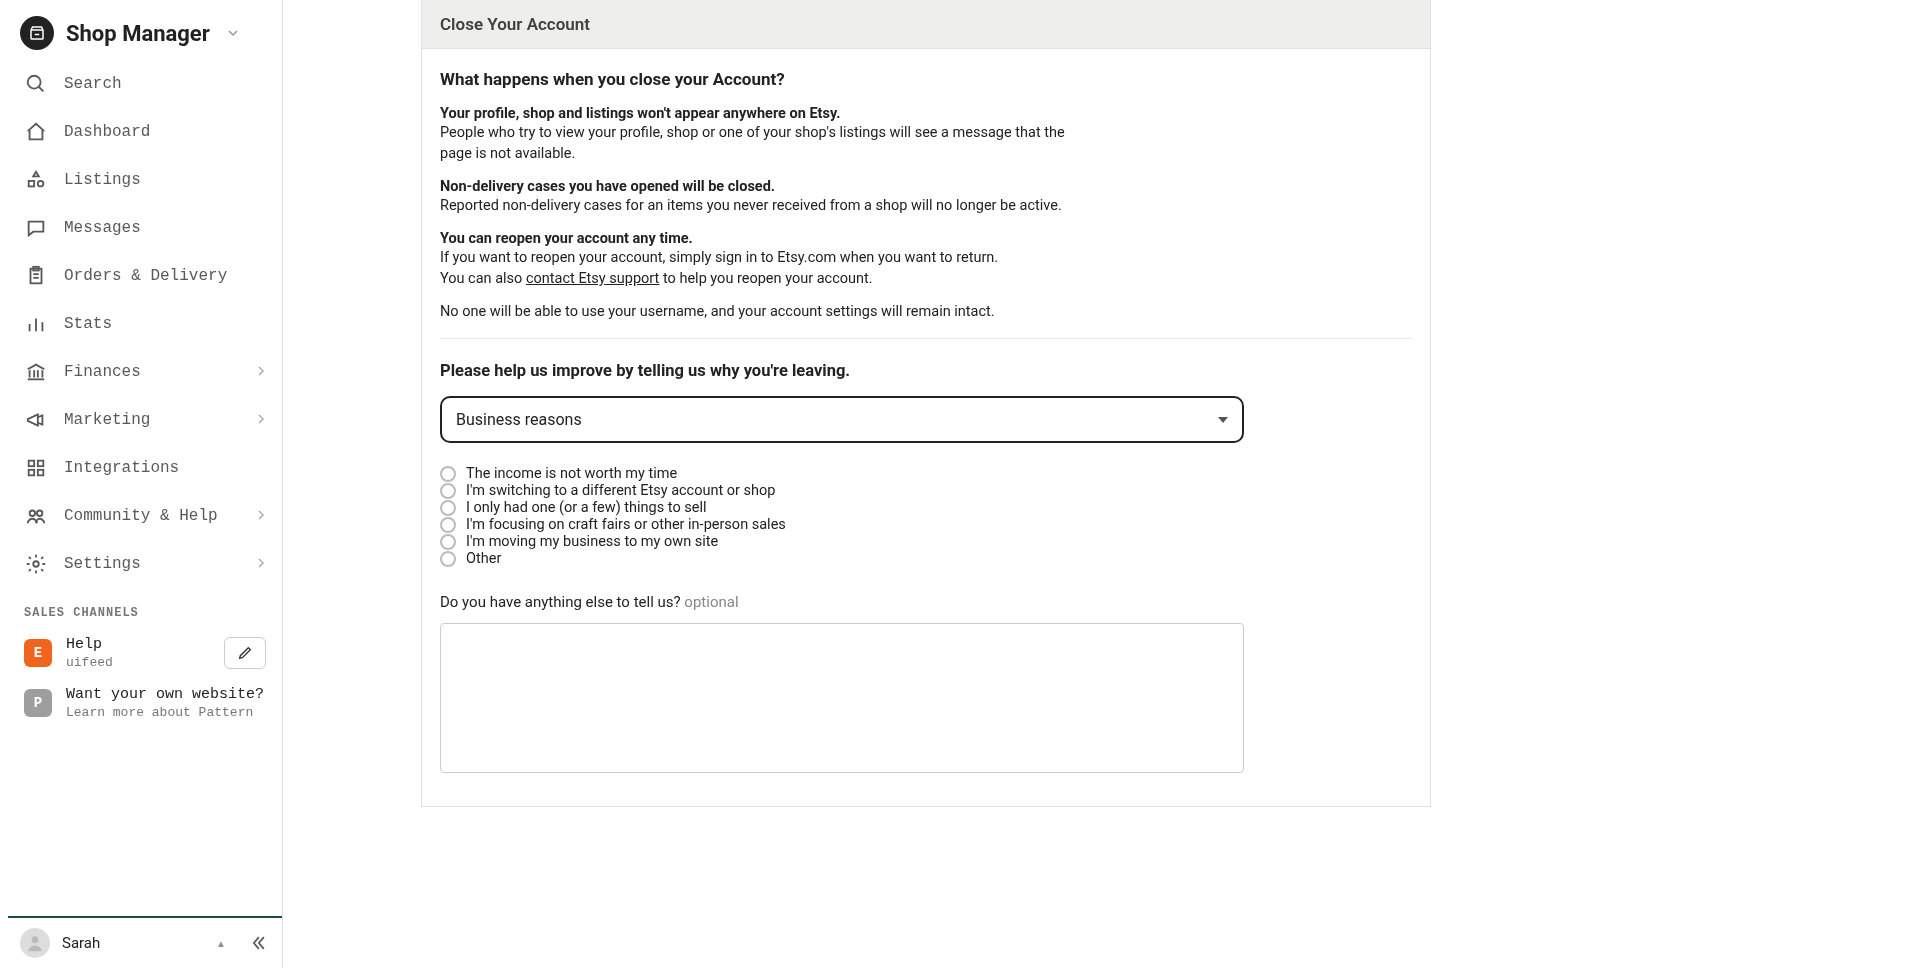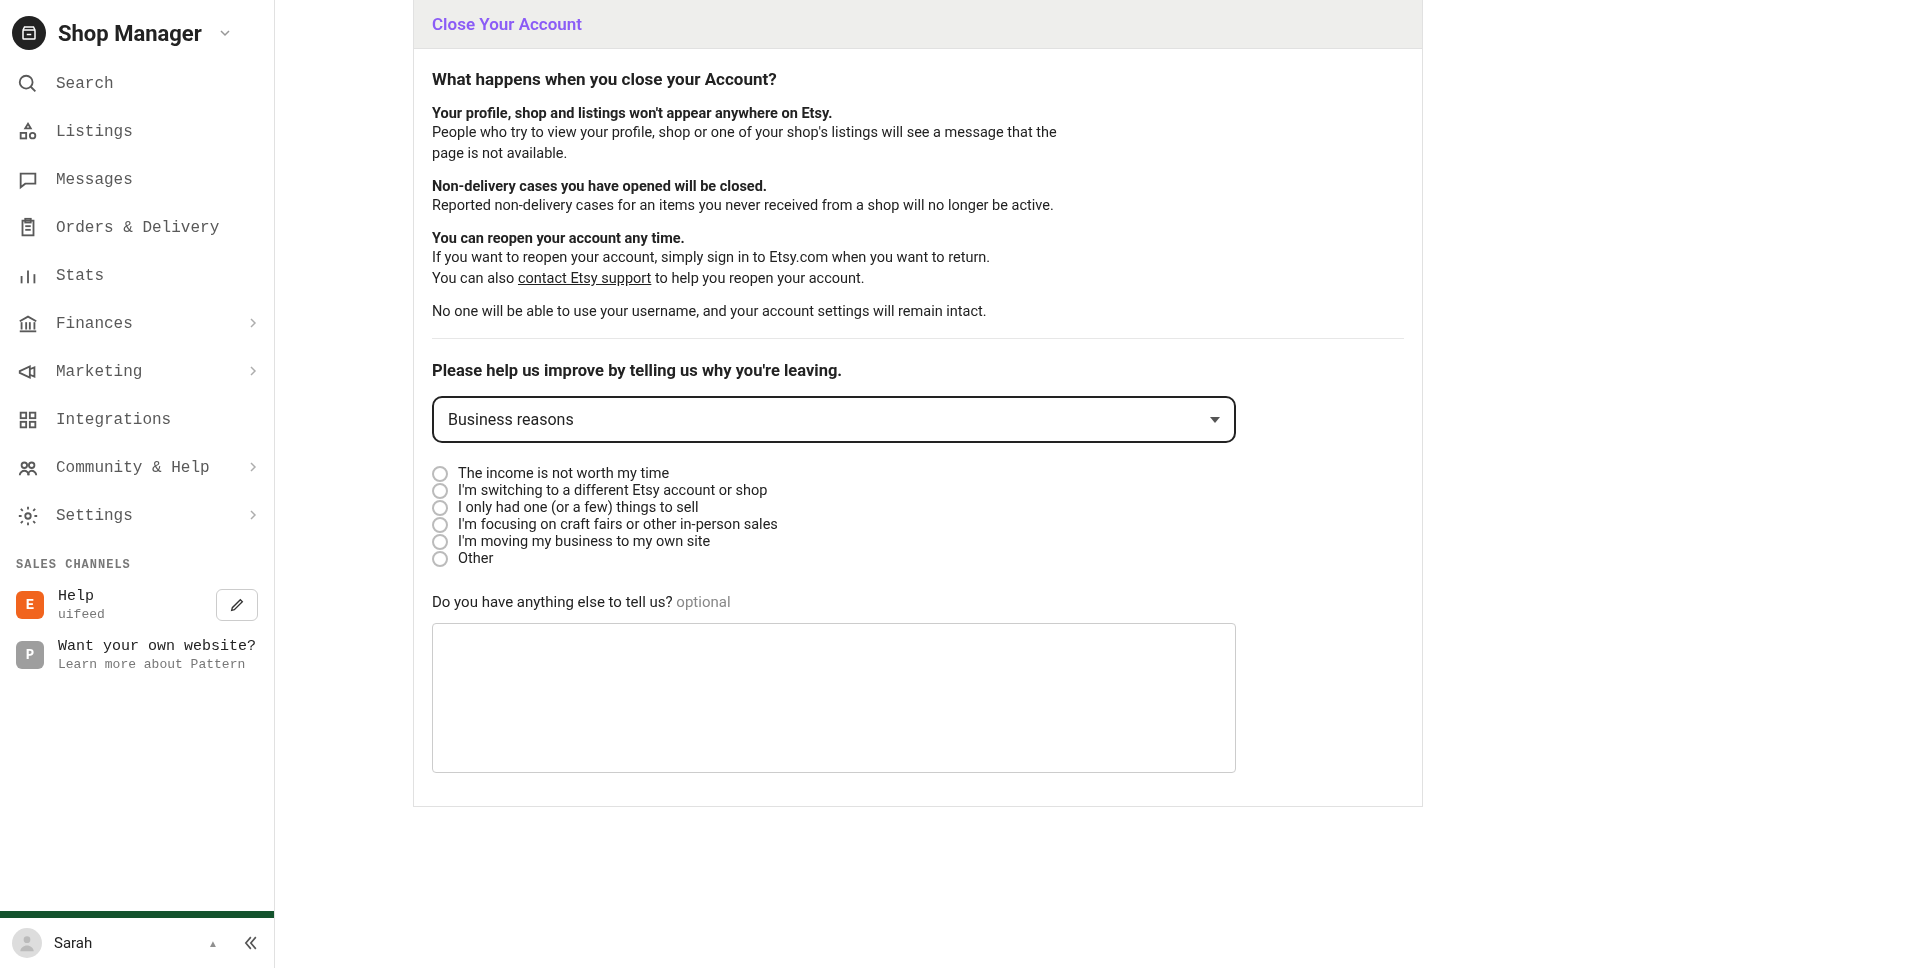--- a/index.html
+++ b/index.html
@@ -10,20 +10,21 @@
     font-size: 14px;
   }
   .layout { display: flex; width: 100%; height: 100vh; }
   
   .sidebar {
     width: 275px;
     border-right: 1px solid #e1e1e1;
     display: flex;
     flex-direction: column;
     flex-shrink: 0;
+    margin-left: 8px;
   }
   .sidebar-header {
     display: flex;
     align-items: center;
     padding: 16px 12px 10px 12px;
     gap: 12px;
   }
   .brand-badge {
     width: 34px; height: 34px;
     border-radius: 50%;
@@ -75,21 +76,21 @@
   .channel-text .primary { font-size: 15px; color: #222; }
   .channel-text .secondary { font-size: 13px; color: #777; margin-top: 2px; }
   .edit-btn {
     width: 42px; height: 32px;
     border: 1px solid #ccc;
     border-radius: 6px;
     display: flex; align-items: center; justify-content: center;
     margin-left: auto;
   }
   .sidebar-footer {
-    border-top: 7px solid #14532d;
+    border-top: 2px solid #14532d;
     display: flex; align-items: center;
     padding: 10px 12px;
     gap: 12px;
   }
   .avatar {
     width: 30px; height: 30px; border-radius: 50%;
     background: #ddd;
     display: flex; align-items: center; justify-content: center;
   }
   .user-name { font-size: 15px; flex: 1; }
@@ -102,21 +103,21 @@
     margin: 0 auto 0 138px;
     max-width: 1010px;
     border: 1px solid #e1e1e1;
     border-top: none;
   }
   .panel-header {
     background: #eeeeec;
     padding: 14px 18px;
     font-size: 17px;
     font-weight: 600;
-    color: #8b5cf6;
+    color: #404040;
     border-bottom: 1px solid #e1e1e1;
   }
   .panel-body { padding: 20px 18px 30px 18px; }
   .q-title {
     font-size: 17px; font-weight: 700; margin-bottom: 16px;
   }
   .info-block { margin-bottom: 14px; max-width: 640px; }
   .info-block .strong { font-weight: 700; font-size: 14.5px; }
   .info-block .desc { font-size: 14.5px; color: #222; line-height: 1.45; }
   .info-link { text-decoration: underline; cursor: pointer; }
@@ -188,20 +189,29 @@
     <div class="sidebar-scroll">
 
       <div class="nav-item">
         <span class="nav-icon">
           <svg width="22" height="22" viewBox="0 0 24 24" fill="none" stroke="#595959" stroke-width="2">
               <circle cx="10" cy="10" r="7"></circle>
               <line x1="20" y1="20" x2="15" y2="15"></line>
             </svg>
         </span>
         <span class="nav-label">Search</span>
+      </div>
+      <div class="nav-item">
+        <span class="nav-icon">
+          <svg width="22" height="22" viewBox="0 0 24 24" fill="none" stroke="#595959" stroke-width="2">
+              <path d="M3 11l9-8 9 8"></path>
+              <path d="M5 10v10h14V10"></path>
+            </svg>
+        </span>
+        <span class="nav-label">Dashboard</span>
       </div>
       <div class="nav-item">
         <span class="nav-icon">
           <svg width="22" height="22" viewBox="0 0 24 24" fill="none" stroke="#595959" stroke-width="2">
               <path d="M12 3l3 5h-6z"></path>
               <rect x="4" y="13" width="6" height="6"></rect>
               <circle cx="17" cy="16" r="3"></circle>
             </svg>
         </span>
         <span class="nav-label">Listings</span>

